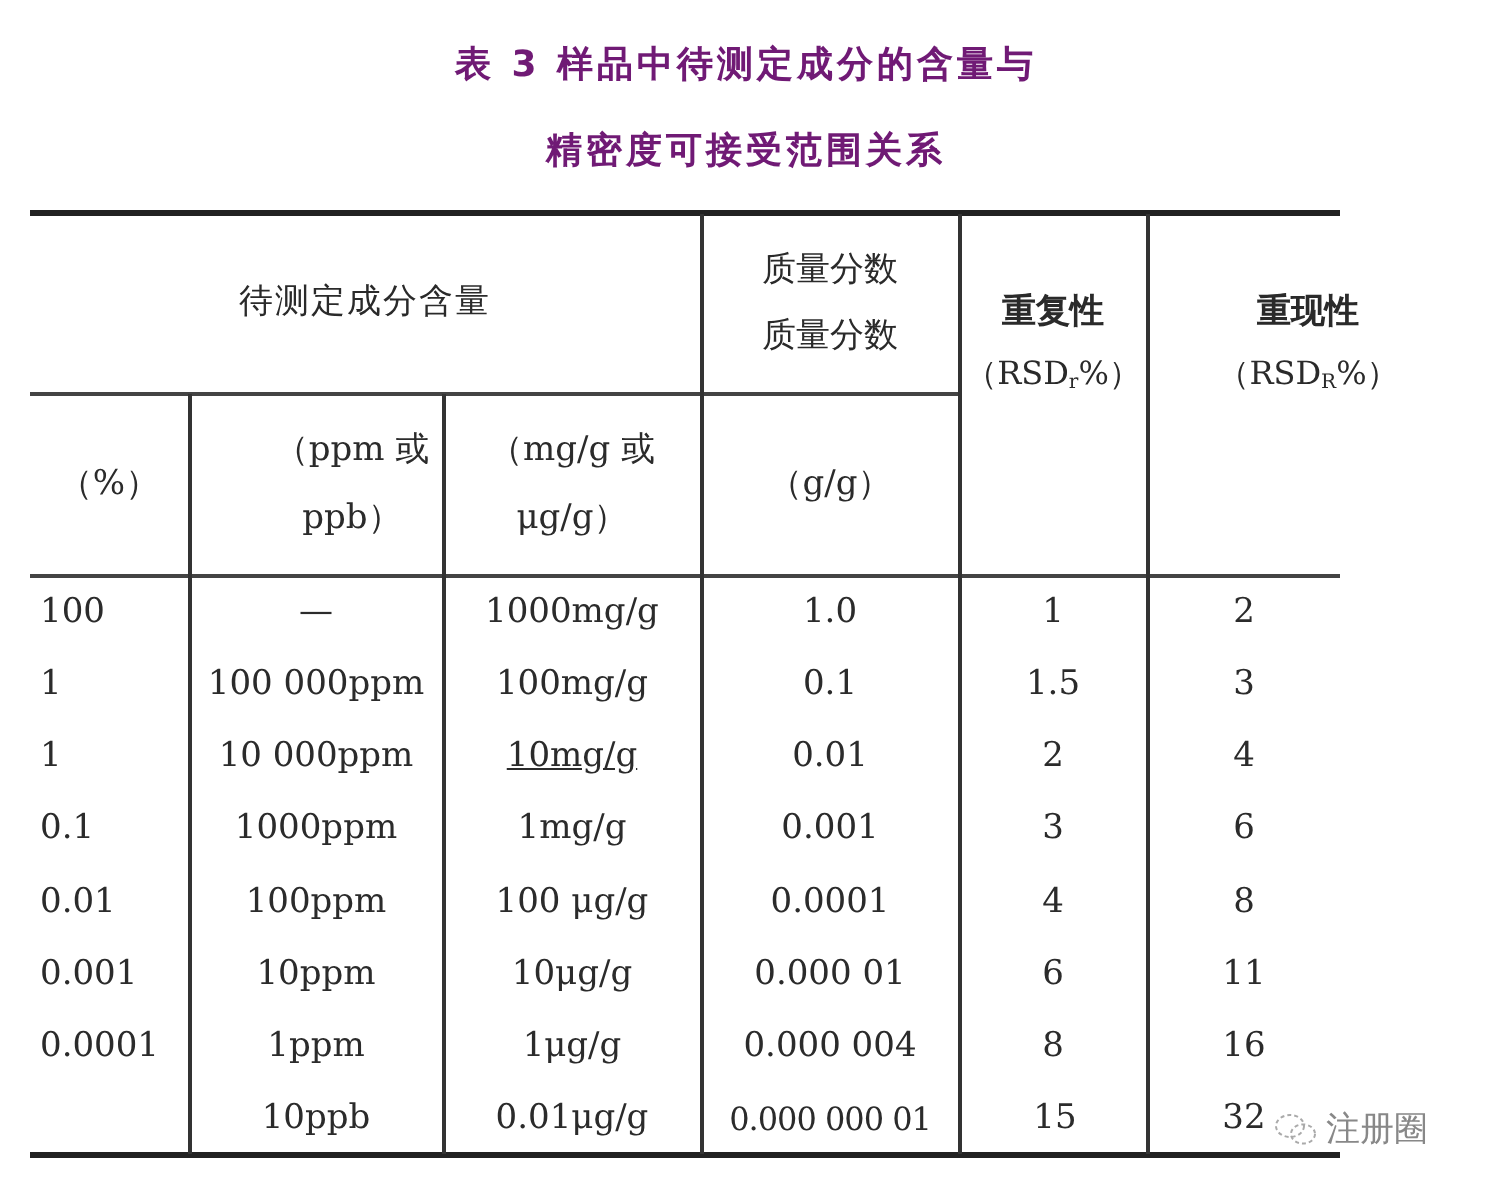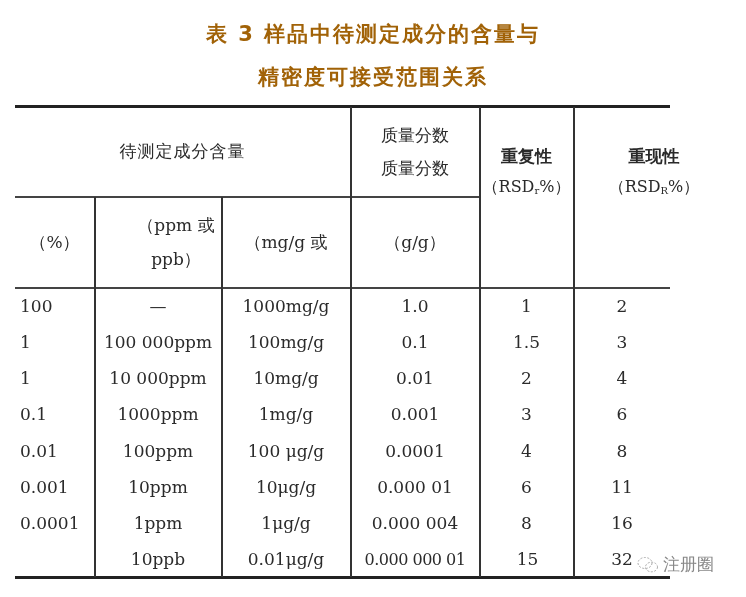--- a/index.html
+++ b/index.html
@@ -3,21 +3,21 @@
   <meta charset="utf-8">
   <style>
     html, body { margin: 0; padding: 0; }
     body {
       width: 746px; height: 597px; background: #ffffff; position: relative; overflow: hidden;
       font-family: "DejaVu Serif", "Liberation Serif", serif; color: #2a2a2a;
     }
     .title {
       position: absolute; left: 0; width: 746px; text-align: center;
       font-family: "DejaVu Sans", "Liberation Sans", sans-serif; font-weight: bold;
-      font-size: 21px; color: #a16207; letter-spacing: 2px;
+      font-size: 18px; color: #701a75; letter-spacing: 2px;
     }
     .t1 { top: 20px; }
     .t2 { top: 63px; }
     .rule { position: absolute; background: #222; }
     .vline { position: absolute; background: #333; width: 1.5px; }
     .cell {
       position: absolute; display: flex; align-items: center; justify-content: center;
       text-align: center; font-size: 17px; line-height: 1.75; color: #2b2b2b;
     }
     .hcell { font-family: "DejaVu Sans", "Liberation Sans", sans-serif; font-size: 17px; color: #2a2a2a; }
@@ -66,20 +66,21 @@
 
 <div class="cell" style="left:15px; top:198px; width:79px; height:89px;">
   <span>（%）</span>
 </div>
 <div class="cell" style="left:95px; top:198px; width:126px; height:89px; flex-direction:column; line-height:1.95;padding-left:18px;">
   <span>（ppm 或</span>
   <span>ppb）</span>
 </div>
 <div class="cell" style="left:222px; top:198px; width:128px; height:89px; flex-direction:column; line-height:1.95;">
   <span>（mg/g 或</span>
+  <span>μg/g）</span>
 </div>
 <div class="cell" style="left:351px; top:198px; width:128px; height:89px;">
   <span>（g/g）</span>
 </div>
 
 <div id="rows">
     <div>
       <div class="cell body-cell left" style="left: 15px; width: 74px; top: 289px;">100</div>
       <div class="cell body-cell" style="left: 95px; width: 126px; top: 289px;">—</div>
       <div class="cell body-cell" style="left: 222px; width: 128px; top: 289px;">1000mg/g</div>
@@ -91,21 +92,21 @@
       <div class="cell body-cell left" style="left: 15px; width: 74px; top: 325.1px;">1</div>
       <div class="cell body-cell" style="left: 95px; width: 126px; top: 325.1px;">100 000ppm</div>
       <div class="cell body-cell" style="left: 222px; width: 128px; top: 325.1px;">100mg/g</div>
       <div class="cell body-cell" style="left: 351px; width: 128px; top: 325.1px;">0.1</div>
       <div class="cell body-cell" style="left: 480px; width: 93px; top: 325.1px;">1.5</div>
       <div class="cell body-cell" style="left: 574px; width: 96px; top: 325.1px;">3</div>
     </div>
     <div>
       <div class="cell body-cell left" style="left: 15px; width: 74px; top: 361.2px;">1</div>
       <div class="cell body-cell" style="left: 95px; width: 126px; top: 361.2px;">10 000ppm</div>
-      <div class="cell body-cell" style="left: 222px; width: 128px; top: 361.2px;">10mg/g</div>
+      <div class="cell body-cell" style="left: 222px; width: 128px; top: 361.2px; text-decoration: underline;">10mg/g</div>
       <div class="cell body-cell" style="left: 351px; width: 128px; top: 361.2px;">0.01</div>
       <div class="cell body-cell" style="left: 480px; width: 93px; top: 361.2px;">2</div>
       <div class="cell body-cell" style="left: 574px; width: 96px; top: 361.2px;">4</div>
     </div>
     <div>
       <div class="cell body-cell left" style="left: 15px; width: 74px; top: 397.3px;">0.1</div>
       <div class="cell body-cell" style="left: 95px; width: 126px; top: 397.3px;">1000ppm</div>
       <div class="cell body-cell" style="left: 222px; width: 128px; top: 397.3px;">1mg/g</div>
       <div class="cell body-cell" style="left: 351px; width: 128px; top: 397.3px;">0.001</div>
       <div class="cell body-cell" style="left: 480px; width: 93px; top: 397.3px;">3</div>

